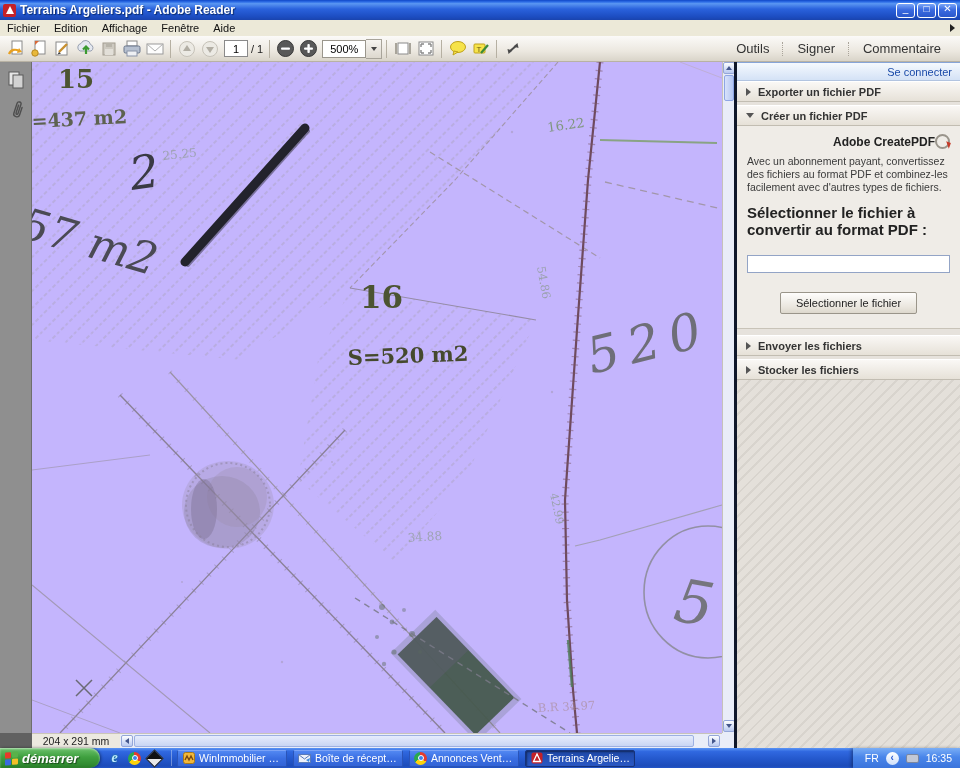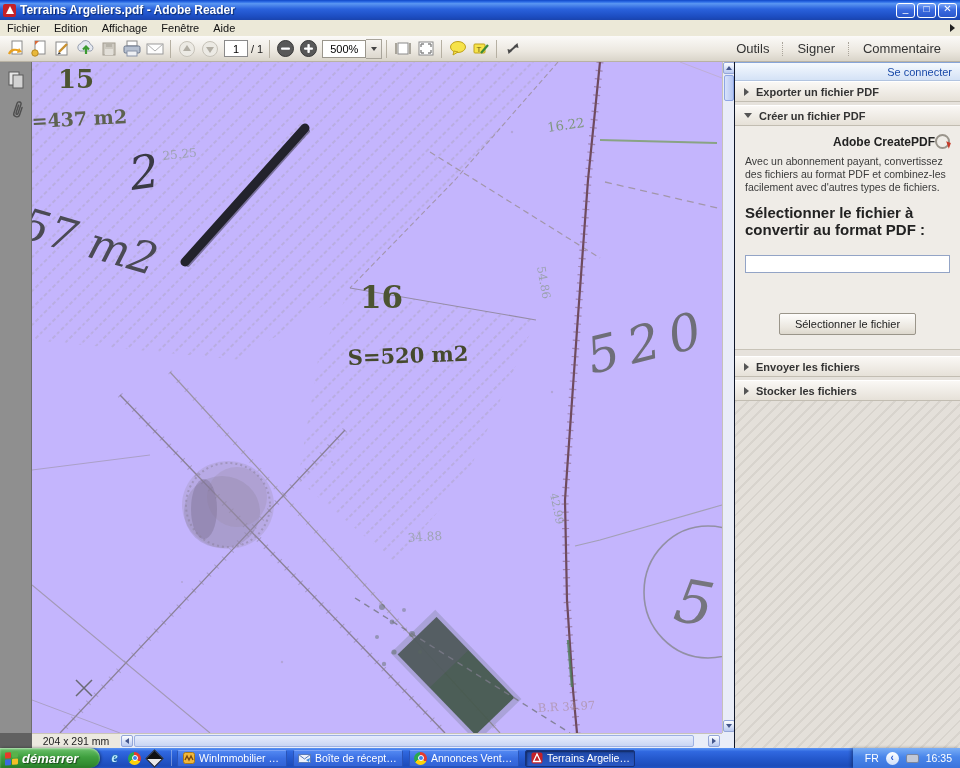--- a/index.html
+++ b/index.html
@@ -49,36 +49,36 @@
   .vscroll{left:722px;top:62px;width:12px;height:671px;background:#e9edf8;border-left:1px solid #c6c2ba;box-sizing:border-box}
   .sbtn{position:absolute;width:12px;height:12px;background:linear-gradient(180deg,#fdfeff,#cdd9f6 70%,#b9c9ef);border:1px solid #94a6d8;border-radius:2px;box-sizing:border-box;display:flex;align-items:center;justify-content:center}
   .sbtn i{width:0;height:0}
   .i-up{border-left:3px solid transparent;border-right:3px solid transparent;border-bottom:4px solid #44568c}
   .i-dn{border-left:3px solid transparent;border-right:3px solid transparent;border-top:4px solid #44568c}
   .i-lt{border-top:3px solid transparent;border-bottom:3px solid transparent;border-right:4px solid #44568c}
   .i-rt{border-top:3px solid transparent;border-bottom:3px solid transparent;border-left:4px solid #44568c}
   .vthumb{position:absolute;left:1px;top:13px;width:10px;height:26px;background:linear-gradient(90deg,#d8e2fb,#b4c6f2);border:1px solid #8ea6e4;border-radius:2px;box-sizing:border-box}
 
   
-  .rightpanel{left:734px;top:62px;width:226px;height:686px;background:#e6e2dc;border-left:1px solid #0f172a;box-sizing:border-box;display:flex;flex-direction:column}
+  .rightpanel{left:734px;top:62px;width:226px;height:686px;background:#e6e2dc;border-left:3px solid #0f172a;box-sizing:border-box;display:flex;flex-direction:column}
   .signin{height:17px;background:linear-gradient(180deg,#f5f9fe,#d4e2f6);border-top:1px solid #86a4d8;border-bottom:1px solid #b2c4e0;
     display:flex;align-items:center;justify-content:flex-end;padding-right:8px;font-size:11px;color:#1a4aa8;flex:0 0 auto}
   .phdr{height:19px;background:linear-gradient(180deg,#faf8f5,#e6e1d8);border-top:1px solid #fff;border-bottom:1px solid #c2bdb2;
     display:flex;align-items:center;gap:7px;padding-left:9px;font-size:11px;font-weight:bold;color:#333;flex:0 0 auto}
   .tri-r{width:0;height:0;border-top:4px solid transparent;border-bottom:4px solid transparent;border-left:5px solid #555}
   .tri-d{width:0;height:0;border-left:4px solid transparent;border-right:4px solid transparent;border-top:5px solid #555}
   .pcontent{background:#efece7;border-bottom:1px solid #c8c3b8;padding:8px 10px 14px;flex:0 0 auto}
   .ctitle-row{display:flex;align-items:center;justify-content:flex-end}
   .ctitle{font-size:12px;font-weight:bold;color:#222}
   .cpdf-icon{width:15px;height:15px;border:2px solid #9a958c;border-radius:50%;position:relative;box-sizing:border-box}
   .cpdf-icon::after{content:"";position:absolute;right:-2px;bottom:-1px;width:0;height:0;border-left:5px solid transparent;border-top:6px solid #c43a28;transform:rotate(20deg)}
   .cdesc{font-size:10.5px;line-height:13px;color:#3a3a3a;margin:6px 0 10px}
   .clabel{font-size:15px;font-weight:bold;color:#222;margin-bottom:16px}
   .cinput{width:100%;height:18px;border:1px solid #93a4c6;box-sizing:border-box;font-size:11px;padding:0 3px}
-  .cbtnrow{text-align:center;margin-top:40px}
+  .cbtnrow{text-align:center;margin-top:19px}
   .cbtn{height:22px;padding:0 15px;font-size:11px;color:#222;background:linear-gradient(180deg,#fefdfc,#eae6de 70%,#ddd8cd);
     border:1px solid #9a958a;border-radius:2px;font-family:"Liberation Sans",sans-serif}
   .pgap{height:3px;flex:0 0 auto}
   .hatcharea{flex:1;background:#e4e0da;background-image:repeating-linear-gradient(135deg,rgba(110,105,95,.10) 0 2px,rgba(0,0,0,0) 2px 8px)}
 
   
   .statuscorner{left:0;top:733px;width:32px;height:15px;background:#616161}
   .statusbar{left:32px;top:733px;width:88px;height:15px;background:#ece9e0;border-top:1px solid #cac5b8;box-sizing:border-box;
     display:flex;align-items:center;justify-content:center;font-size:10.5px;color:#222;white-space:nowrap}
   .hscroll{left:120px;top:733px;width:602px;height:15px;background:#e9edf8;border-top:1px solid #c6c2ba;box-sizing:border-box}

